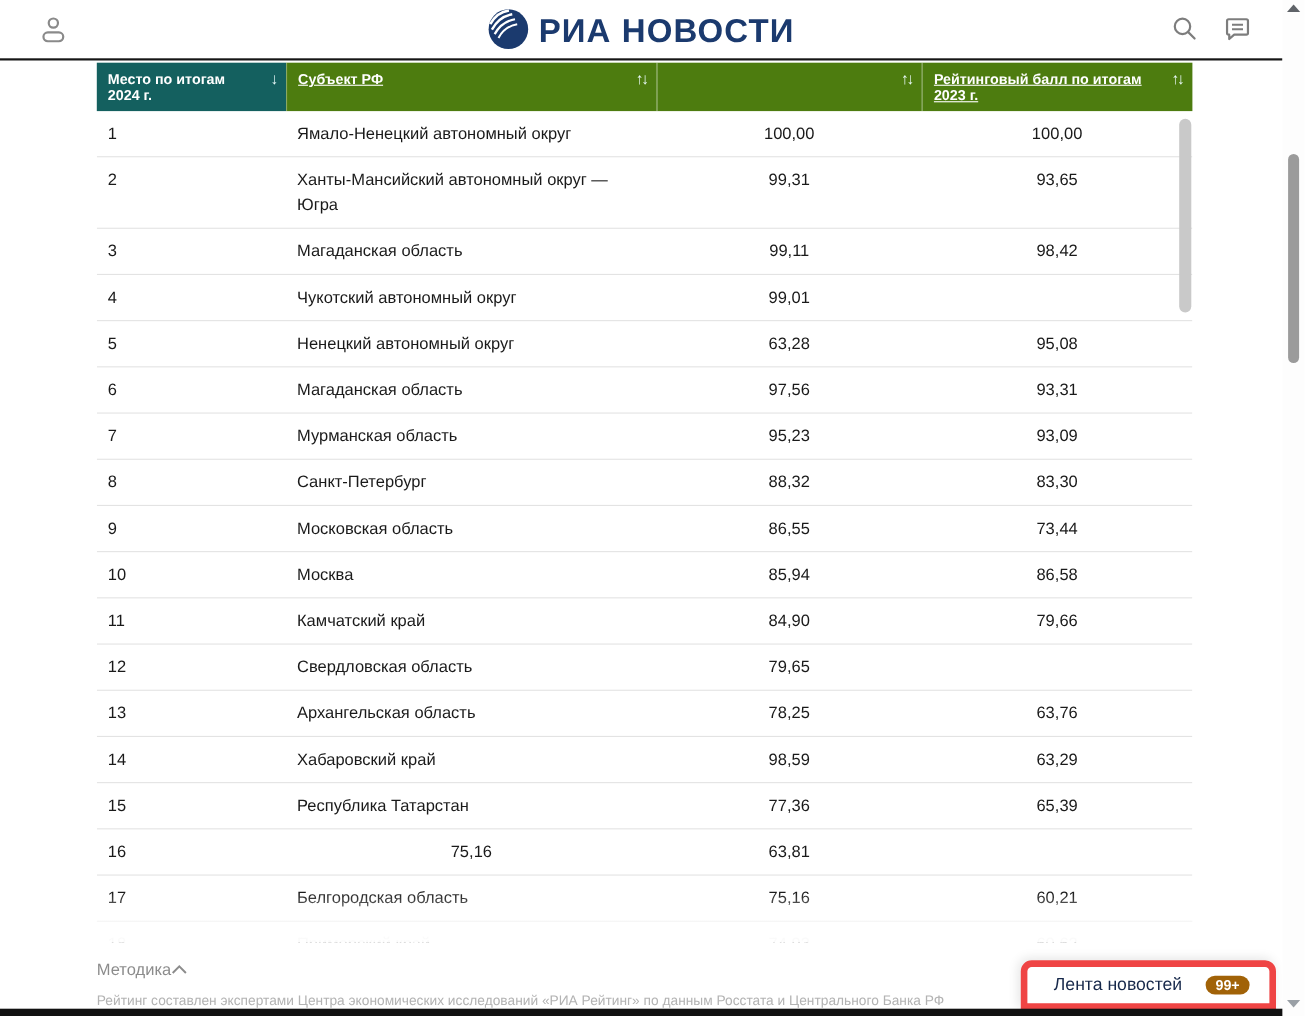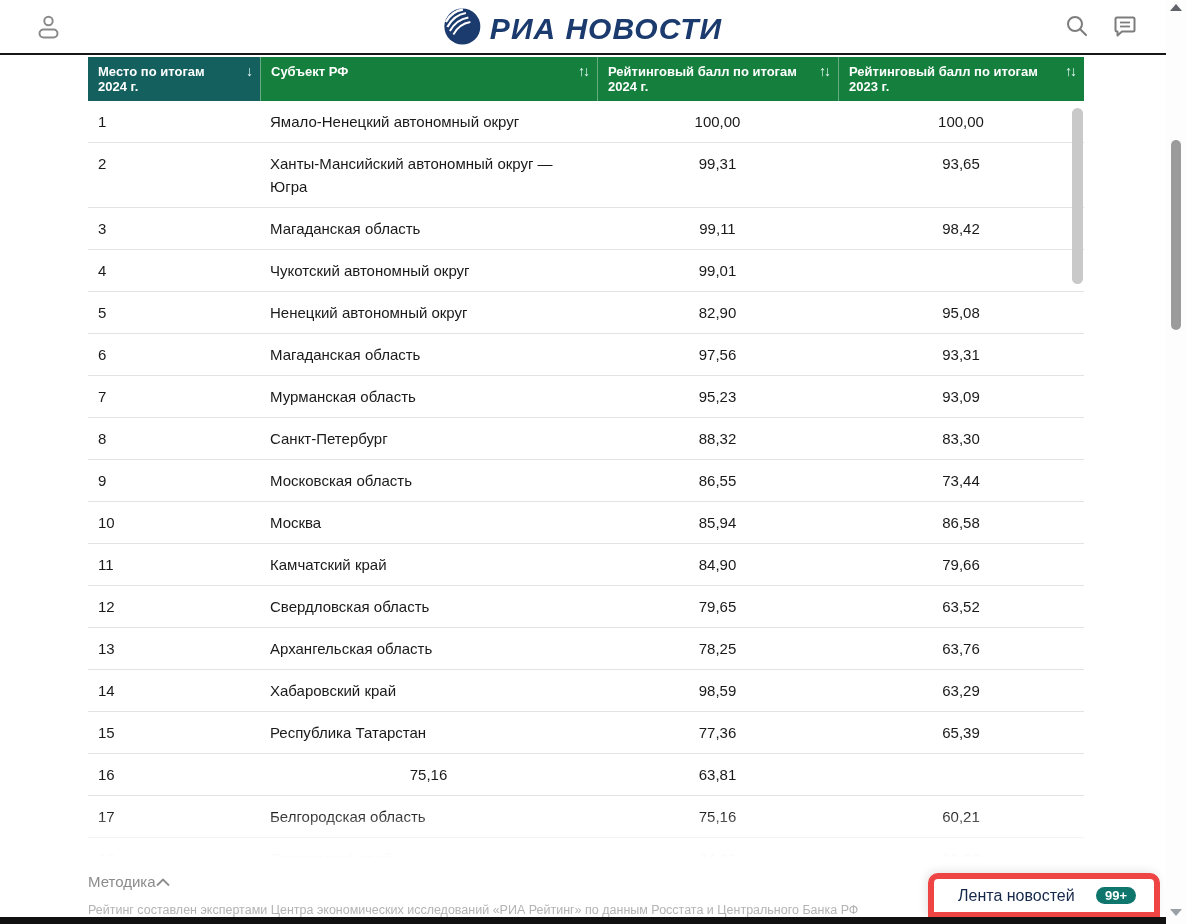--- a/index.html
+++ b/index.html
@@ -8,33 +8,33 @@
   .viewport { position:relative; width:1186px; height:924px; display:flex; }
 
   
   .page { position:relative; width:1166px; height:924px; background:#fff; overflow:hidden; }
 
   
   .topbar { position:relative; height:55px; background:#fff; border-bottom:2px solid #161616; }
   .profile-btn { position:absolute; left:34px; top:14px; width:28px; height:28px;
                  display:flex; align-items:center; justify-content:center; cursor:pointer; background:none; border:none; }
   .logo { position:absolute; left:50%; top:8px; transform:translateX(-50%);
-          display:flex; align-items:center; gap:9px; cursor:pointer;font-style:italic; }
+          display:flex; align-items:center; gap:9px; cursor:pointer; }
   .logo-text { font-size:30px; font-weight:bold; color:#1b3a6e; letter-spacing:1px; white-space:nowrap; }
   .topbar-right { position:absolute; right:28px; top:14px; display:flex; gap:22px; }
   .icon-btn { width:26px; height:26px; display:flex; align-items:center; justify-content:center;
               background:none; border:none; cursor:pointer; }
 
   
   .table-wrap { position:relative; margin:2px 82px 0 88px; width:996px; }
   .thead { display:grid; grid-template-columns:172px 337px 241px 246px; color:#fff; }
   .th { position:relative; font-size:13px; font-weight:bold; line-height:15px;
         padding:7px 30px 7px 10px; cursor:pointer; }
   .th.dark { background:#14605f; }
-  .th.light { background:#15803d; }
+  .th.light { background:#4d7c0f;text-decoration:underline; }
   .th + .th { border-left:1px solid rgba(255,255,255,0.35); }
   .sort-ic { position:absolute; top:7px; right:9px; font-size:14px; font-weight:normal;
              letter-spacing:-2px; color:#eafafa; }
 
   .tbody { position:relative; height:756px; overflow:hidden; }
   .row { display:grid; grid-template-columns:172px 337px 241px 246px; min-height:41px; }
   .row + .row { border-top:1px solid #e3e3e3; }
   .cell { font-size:15px; color:#1a1a1a; line-height:23px; padding:9px 10px; }
   .cell.num { text-align:center; padding-left:0; padding-right:0; }
   .row.faded .cell { color:#a3a3a3; }
@@ -50,21 +50,21 @@
                  font-size:15px; color:#8c8c8c; cursor:pointer; width:fit-content; }
   .footnote { margin:13px 0 0 88px; font-size:12.5px; color:#b3b3b3; }
 
   
   .news-box { position:absolute; right:6px; bottom:6px; width:232px; height:45px;
               background:#fff; border:6px solid #ef4444; border-radius:10px 10px 0 0;
               box-shadow:-2px -2px 10px rgba(0,0,0,0.10);
               display:flex; align-items:center; justify-content:space-between;
               padding:0 18px 0 24px; cursor:pointer; z-index:5; }
   .news-label { font-size:16px; color:#16284a; }
-  .news-badge { background:#0f766e; color:#fff; font-size:13px; font-weight:bold;
+  .news-badge { background:#a16207; color:#fff; font-size:13px; font-weight:bold;
                 padding:1px 9px; border-radius:11px; }
 
   .bottom-bar { position:absolute; left:0; bottom:0; width:1166px; height:7px; background:#111; z-index:6; }
 
   
   .scrollbar { position:relative; width:20px; height:924px; background:#fdfdfd; }
   .sb-up { position:absolute; top:4px; left:4px; width:0; height:0; cursor:pointer;
            border-left:6px solid transparent; border-right:6px solid transparent; border-bottom:7px solid #5f6368; }
   .sb-down { position:absolute; bottom:8px; left:4px; width:0; height:0; cursor:pointer;
              border-left:6px solid transparent; border-right:6px solid transparent; border-top:7px solid #9aa0a6; }
@@ -125,21 +125,20 @@
       <div class="thead">
         <div class="th dark">
           <span>Место по итогам 2024 г.</span>
           <span class="sort-ic">↓</span>
         </div>
         <div class="th light">
           <span>Субъект РФ</span>
           <span class="sort-ic">↑↓</span>
         </div>
         <div class="th light">
-          <span>Рейтинговый балл по итогам 2024 г.</span>
           <span class="sort-ic">↑↓</span>
         </div>
         <div class="th light">
           <span>Рейтинговый балл по итогам 2023 г.</span>
           <span class="sort-ic">↑↓</span>
         </div>
       </div>
 
       <div class="tbody" id="tbody">
 
@@ -162,21 +161,21 @@
             <div class="cell num">98,42</div>
           </div>
           <div class="row">
             <div class="cell place">4</div>
             <div class="cell region">Чукотский автономный округ</div>
             <div class="cell num">99,01</div>
           </div>
           <div class="row">
             <div class="cell place">5</div>
             <div class="cell region">Ненецкий автономный округ</div>
-            <div class="cell num">82,90</div>
+            <div class="cell num">63,28</div>
             <div class="cell num">95,08</div>
           </div>
           <div class="row">
             <div class="cell place">6</div>
             <div class="cell region">Магаданская область</div>
             <div class="cell num">97,56</div>
             <div class="cell num">93,31</div>
           </div>
           <div class="row">
             <div class="cell place">7</div>
@@ -205,21 +204,20 @@
           <div class="row">
             <div class="cell place">11</div>
             <div class="cell region">Камчатский край</div>
             <div class="cell num">84,90</div>
             <div class="cell num">79,66</div>
           </div>
           <div class="row">
             <div class="cell place">12</div>
             <div class="cell region">Свердловская область</div>
             <div class="cell num">79,65</div>
-            <div class="cell num">63,52</div>
           </div>
           <div class="row">
             <div class="cell place">13</div>
             <div class="cell region">Архангельская область</div>
             <div class="cell num">78,25</div>
             <div class="cell num">63,76</div>
           </div>
           <div class="row">
             <div class="cell place">14</div>
             <div class="cell region">Хабаровский край</div>

